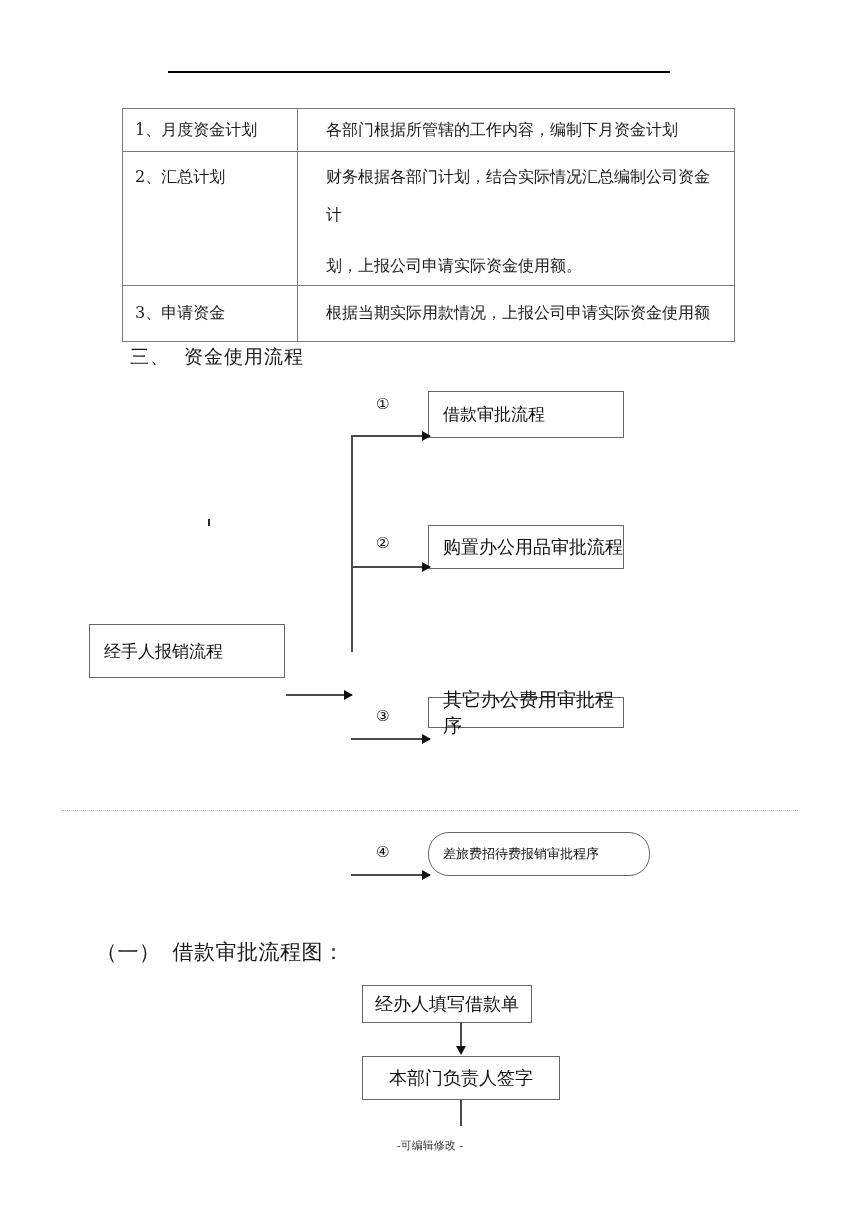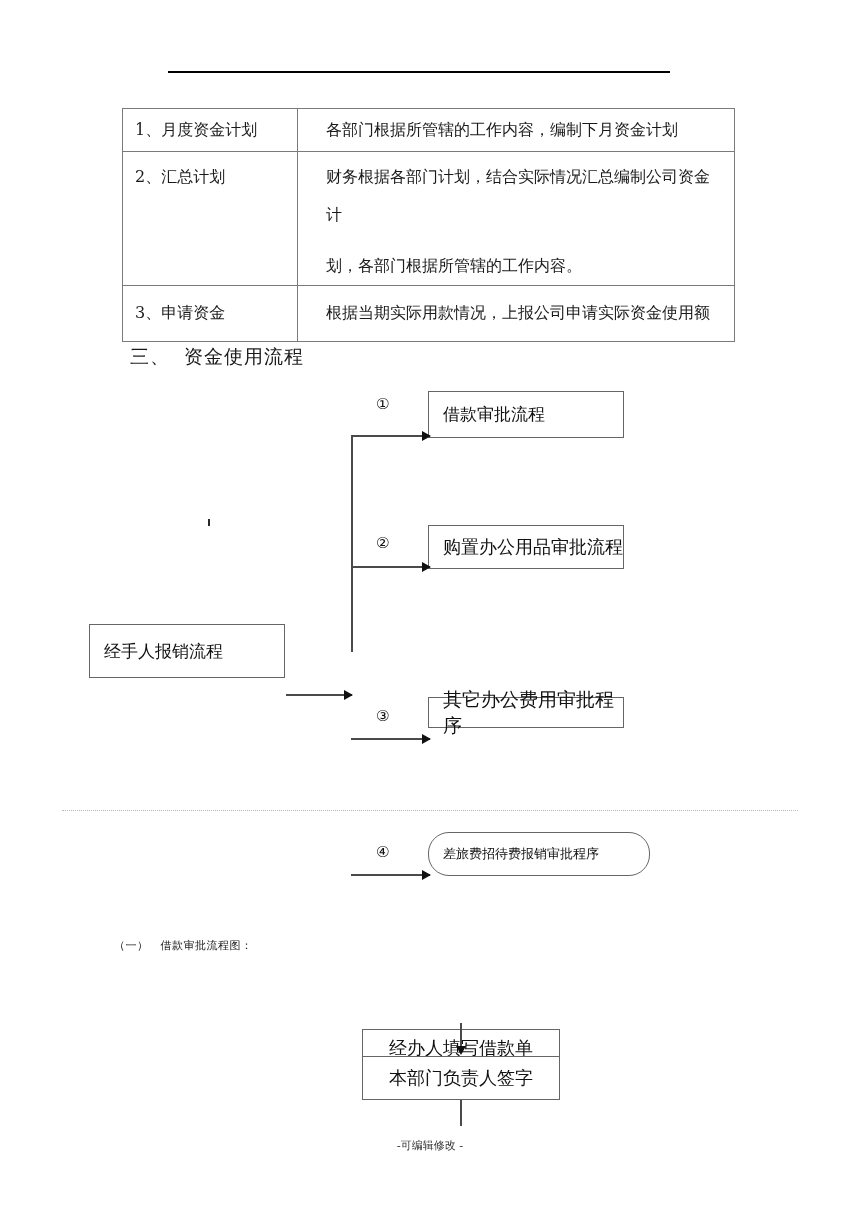--- a/index.html
+++ b/index.html
@@ -60,23 +60,23 @@
     left: 130px;
     top: 344px;
     font-size: 19px;
     letter-spacing: 1px;
     font-family: Liberation Mono, monospace;
   }
   .sec-heading .num { margin-right: 14px; }
 
   .sub-heading {
     position: absolute;
-    left: 114px;
+    left: 96px;
     top: 938px;
-    font-size: 11px;
+    font-size: 21px;
     letter-spacing: 0.5px;
     font-family: Liberation Serif, serif;
   }
   .sub-heading .num { margin-right: 12px; }
 
   
   .fbox {
     position: absolute;
     border: 1px solid #666666;
     box-sizing: border-box;
@@ -88,21 +88,21 @@
   }
   .fbox.pad-l { padding-left: 14px; }
   .fbox.center { justify-content: center; }
 
   .b1 { left: 428px; top: 391px; width: 196px; height: 47px; font-size: 17px; }
   .b2 { left: 428px; top: 525px; width: 196px; height: 44px; font-size: 18px; }
   .b3 { left: 428px; top: 697px; width: 196px; height: 31px; font-size: 19px; }
   .b4 { left: 428px; top: 832px; width: 222px; height: 44px; font-size: 13px; border-radius: 21px; }
   .bsrc { left: 89px; top: 624px; width: 196px; height: 54px; font-size: 17px; }
 
-  .bb1 { left: 362px; top: 985px; width: 198px; height: 38px; font-size: 18px; margin-top: 44px; }
+  .bb1 { left: 362px; top: 985px; width: 170px; height: 38px; font-size: 18px; }
   .bb2 { left: 362px; top: 1056px; width: 198px; height: 44px; font-size: 18px; }
 
   
   .cnum {
     position: absolute;
     font-size: 15px;
     font-family: "DejaVu Sans", "Liberation Sans", sans-serif;
     color: #111111;
   }
   .n1 { left: 376px; top: 395px; }
@@ -198,21 +198,21 @@
       <tr class="r1">
         <td class="c-label">1、月度资金计划</td>
         <td>
           <span class="cell-line">各部门根据所管辖的工作内容，编制下月资金计划</span>
         </td>
       </tr>
       <tr class="r2">
         <td class="c-label">2、汇总计划</td>
         <td>
           <span class="cell-line">财务根据各部门计划，结合实际情况汇总编制公司资金计</span>
-          <span class="cell-line">划，各部门根据所管辖的工作内容。</span>
+          <span class="cell-line">划，上报公司申请实际资金使用额。</span>
         </td>
       </tr>
       <tr class="r3">
         <td class="c-label">3、申请资金</td>
         <td>
           <span class="cell-line">根据当期实际用款情况，上报公司申请实际资金使用额</span>
         </td>
       </tr>
     </tbody>
   </table>

